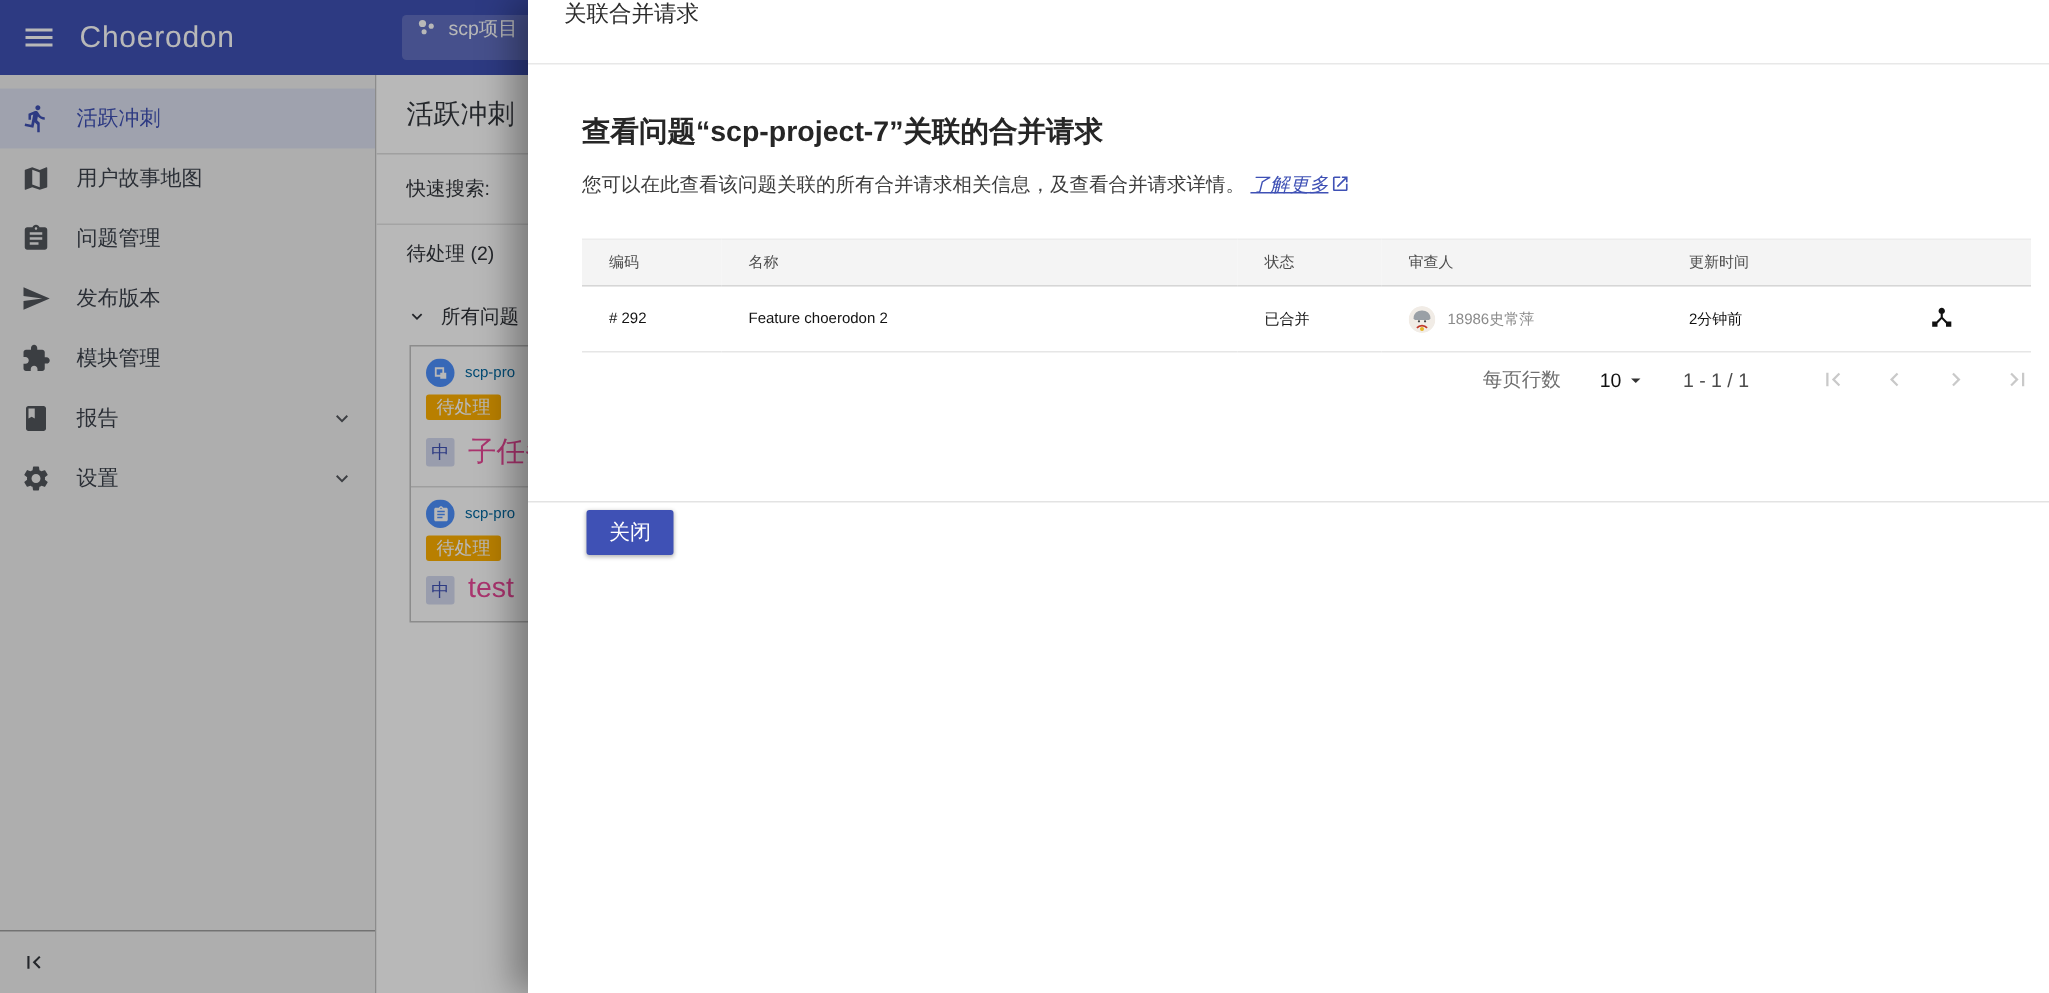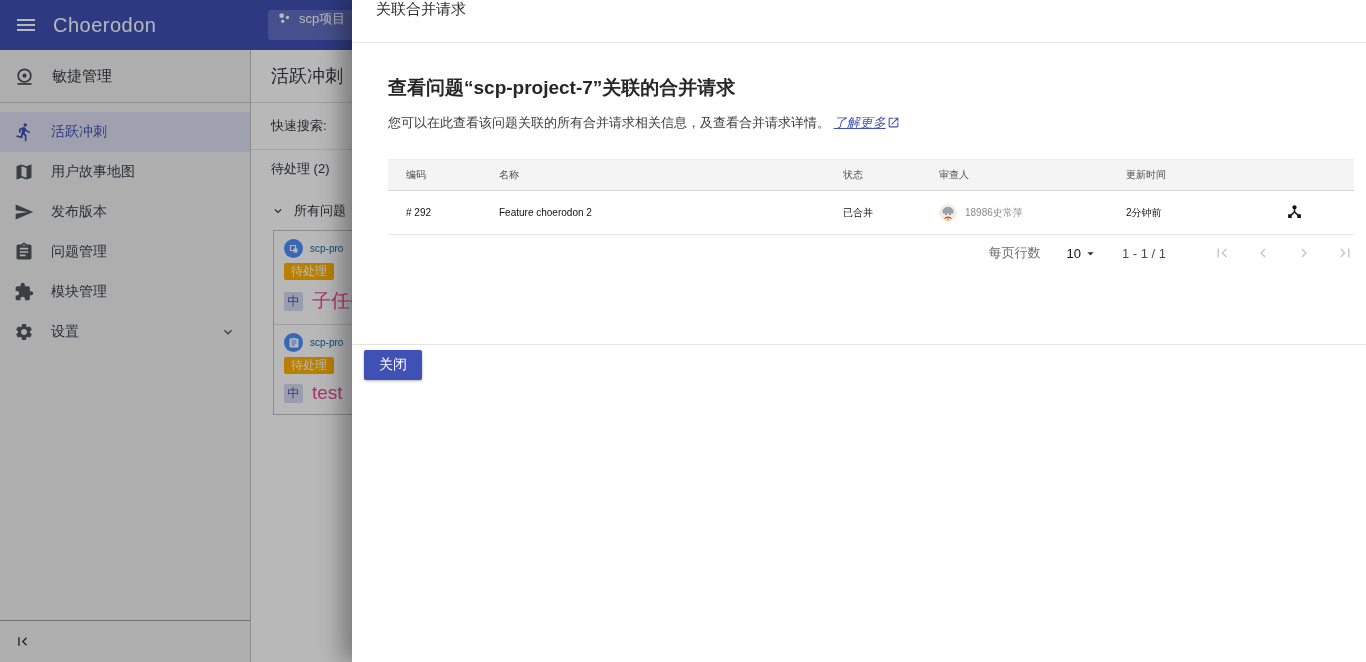--- a/index.html
+++ b/index.html
@@ -69,21 +69,21 @@
   .row-action .ic { width:17px; height:17px; color:#111; cursor:pointer; }
 
   .pagination { width:966px; height:36px; display:flex; align-items:center; justify-content:flex-end; gap:0; font-size:13px; color:#6f6f6f; }
   .pg-label { margin-right:26px; }
   .pg-size { display:flex; align-items:flex-end; gap:2px; color:#111; font-weight:500; cursor:pointer; margin-right:24px; }
   .pg-size .ic { width:15px; height:15px; color:#333; }
   .pg-range { color:#4c4c4c; margin-right:24px; }
   .pg-nav { display:flex; align-items:center; }
   .pg-btn { width:18px; height:18px; color:#c9c9c9; margin-left:23px; cursor:default; }
 
-  .drawer-footer { position:absolute; top:344px; left:0; right:0; border-top:1px solid #e3e3e3; padding:5px 12px; }
+  .drawer-footer { position:absolute; top:334px; left:0; right:0; border-top:1px solid #e3e3e3; padding:5px 39px; }
   .btn-primary { display:inline-flex; align-items:center; justify-content:center; height:30px; padding:0 15px;
     background:#3f51b5; color:#fff; font-size:14px; border:none; border-radius:2px; cursor:pointer;
     box-shadow:0 1px 3px rgba(0,0,0,.3); font-family:"Liberation Sans", sans-serif; }
 
   .ic svg { width:100%; height:100%; display:block; }
   .ic { display:inline-block; }
 </style>
 </head>
 <body>
 
@@ -107,30 +107,20 @@
       <span>scp项目</span>
       <span class="ic project-caret">
         <svg viewBox="0 0 24 24" fill="currentColor">
             <path d="M7 10l5 5 5-5z"></path>
           </svg>
       </span>
     </div>
   </div>
 
   <div class="sidebar">
-    <div class="sidebar-header">
-      <span class="ic">
-        <svg viewBox="0 0 24 24" fill="none" stroke="currentColor" stroke-width="2">
-          <circle cx="12" cy="11" r="7.2"></circle>
-            <circle cx="12" cy="11" r="2.4" fill="currentColor" stroke="none"></circle>
-            <path d="M4 20.5h16"></path>
-        </svg>
-      </span>
-      <span>敏捷管理</span>
-    </div>
     <div class="menu">
 
 
       <div class="menu-item selected">
         <span class="ic">
           <svg viewBox="0 0 24 24" fill="currentColor">
               <path d="M13.49 5.48c1.1 0 2-.9 2-2s-.9-2-2-2-2 .9-2 2 .9 2 2 2zm-3.6 13.9l1-4.4 2.1 2v6h2v-7.5l-2.1-2 .6-3c1.3 1.5 3.3 2.5 5.5 2.5v-2c-1.9 0-3.5-1-4.3-2.4l-1-1.6c-.4-.6-1-1-1.7-1-.3 0-.5.1-.8.1l-5.2 2.2v4.7h2v-3.4l1.8-.7-1.6 8.1-4.9-1-.4 2 7 1.4z"></path>
             </svg>
         </span>
         <span>活跃冲刺</span>
@@ -141,44 +131,57 @@
           <svg viewBox="0 0 24 24" fill="currentColor">
               <path d="M20.5 3l-.16.03L15 5.1 9 3 3.36 4.9c-.21.07-.36.25-.36.48V20.5c0 .28.22.5.5.5l.16-.03L9 18.9l6 2.1 5.64-1.9c.21-.07.36-.25.36-.48V3.5c0-.28-.22-.5-.5-.5zM15 19l-6-2.11V5l6 2.11V19z"></path>
             </svg>
         </span>
         <span>用户故事地图</span>
       </div>
 
       <div class="menu-item">
         <span class="ic">
           <svg viewBox="0 0 24 24" fill="currentColor">
+              <path d="M19 3h-4.18C14.4 1.84 13.3 1 12 1c-1.3 0-2.4.84-2.82 2H5c-1.1 0-2 .9-2 2v14c0 1.1.9 2 2 2h14c1.1 0 2-.9 2-2V5c0-1.1-.9-2-2-2zm-7 0c.55 0 1 .45 1 1s-.45 1-1 1-1-.45-1-1 .45-1 1-1zm2 14H7v-2h7v2zm3-4H7v-2h10v2zm0-4H7V7h10v2z"></path>
+            </svg>
+        </span>
+        <span>问题管理</span>
+      </div>
+
+      <div class="menu-item">
+        <span class="ic">
+          <svg viewBox="0 0 24 24" fill="currentColor">
               <path d="M2.01 21L23 12 2.01 3 2 10l15 2-15 2z"></path>
             </svg>
         </span>
         <span>发布版本</span>
       </div>
 
       <div class="menu-item">
         <span class="ic">
           <svg viewBox="0 0 24 24" fill="currentColor">
-              <path d="M19 3h-4.18C14.4 1.84 13.3 1 12 1c-1.3 0-2.4.84-2.82 2H5c-1.1 0-2 .9-2 2v14c0 1.1.9 2 2 2h14c1.1 0 2-.9 2-2V5c0-1.1-.9-2-2-2zm-7 0c.55 0 1 .45 1 1s-.45 1-1 1-1-.45-1-1 .45-1 1-1zm2 14H7v-2h7v2zm3-4H7v-2h10v2zm0-4H7V7h10v2z"></path>
-            </svg>
-        </span>
-        <span>问题管理</span>
-      </div>
-
-      <div class="menu-item">
-        <span class="ic">
-          <svg viewBox="0 0 24 24" fill="currentColor">
               <path d="M20.5 11H19V7c0-1.1-.9-2-2-2h-4V3.5C13 2.12 11.88 1 10.5 1S8 2.12 8 3.5V5H4c-1.1 0-1.99.9-1.99 2v3.8H3.5c1.49 0 2.7 1.21 2.7 2.7s-1.21 2.7-2.7 2.7H2V20c0 1.1.9 2 2 2h3.8v-1.5c0-1.49 1.21-2.7 2.7-2.7 1.49 0 2.7 1.21 2.7 2.7V22H17c1.1 0 2-.9 2-2v-4h1.5c1.38 0 2.5-1.12 2.5-2.5S21.88 11 20.5 11z"></path>
             </svg>
         </span>
         <span>模块管理</span>
       </div>
 
+      <div class="menu-item">
+        <span class="ic">
+          <svg viewBox="0 0 24 24" fill="currentColor">
+              <path d="M18 2H6c-1.1 0-2 .9-2 2v16c0 1.1.9 2 2 2h12c1.1 0 2-.9 2-2V4c0-1.1-.9-2-2-2zM6 4h5v8l-2.5-1.5L6 12V4z"></path>
+            </svg>
+        </span>
+        <span>报告</span>
+        <span class="ic chev">
+          <svg viewBox="0 0 24 24" fill="currentColor">
+              <path d="M16.59 8.59L12 13.17 7.41 8.59 6 10l6 6 6-6z"></path>
+            </svg>
+        </span>
+      </div>
 
       <div class="menu-item">
         <span class="ic">
           <svg viewBox="0 0 24 24" fill="currentColor">
               <path d="M19.14 12.94c.04-.3.06-.61.06-.94 0-.32-.02-.64-.07-.94l2.03-1.58c.18-.14.23-.41.12-.61l-1.92-3.32c-.12-.22-.37-.29-.59-.22l-2.39.96c-.5-.38-1.03-.7-1.62-.94l-.36-2.54c-.04-.24-.24-.41-.48-.41h-3.84c-.24 0-.43.17-.47.41l-.36 2.54c-.59.24-1.13.57-1.62.94l-2.39-.96c-.22-.08-.47 0-.59.22L2.74 8.87c-.12.21-.08.47.12.61l2.03 1.58c-.05.3-.09.63-.09.94s.02.64.07.94l-2.03 1.58c-.18.14-.23.41-.12.61l1.92 3.32c.12.22.37.29.59.22l2.39-.96c.5.38 1.03.7 1.62.94l.36 2.54c.05.24.24.41.48.41h3.84c.24 0 .44-.17.47-.41l.36-2.54c.59-.24 1.13-.56 1.62-.94l2.39.96c.22.08.47 0 .59-.22l1.92-3.32c.12-.22.07-.47-.12-.61l-2.01-1.58zM12 15.6c-1.98 0-3.6-1.62-3.6-3.6s1.62-3.6 3.6-3.6 3.6 1.62 3.6 3.6-1.62 3.6-3.6 3.6z"></path>
             </svg>
         </span>
         <span>设置</span>
         <span class="ic chev">
           <svg viewBox="0 0 24 24" fill="currentColor">

